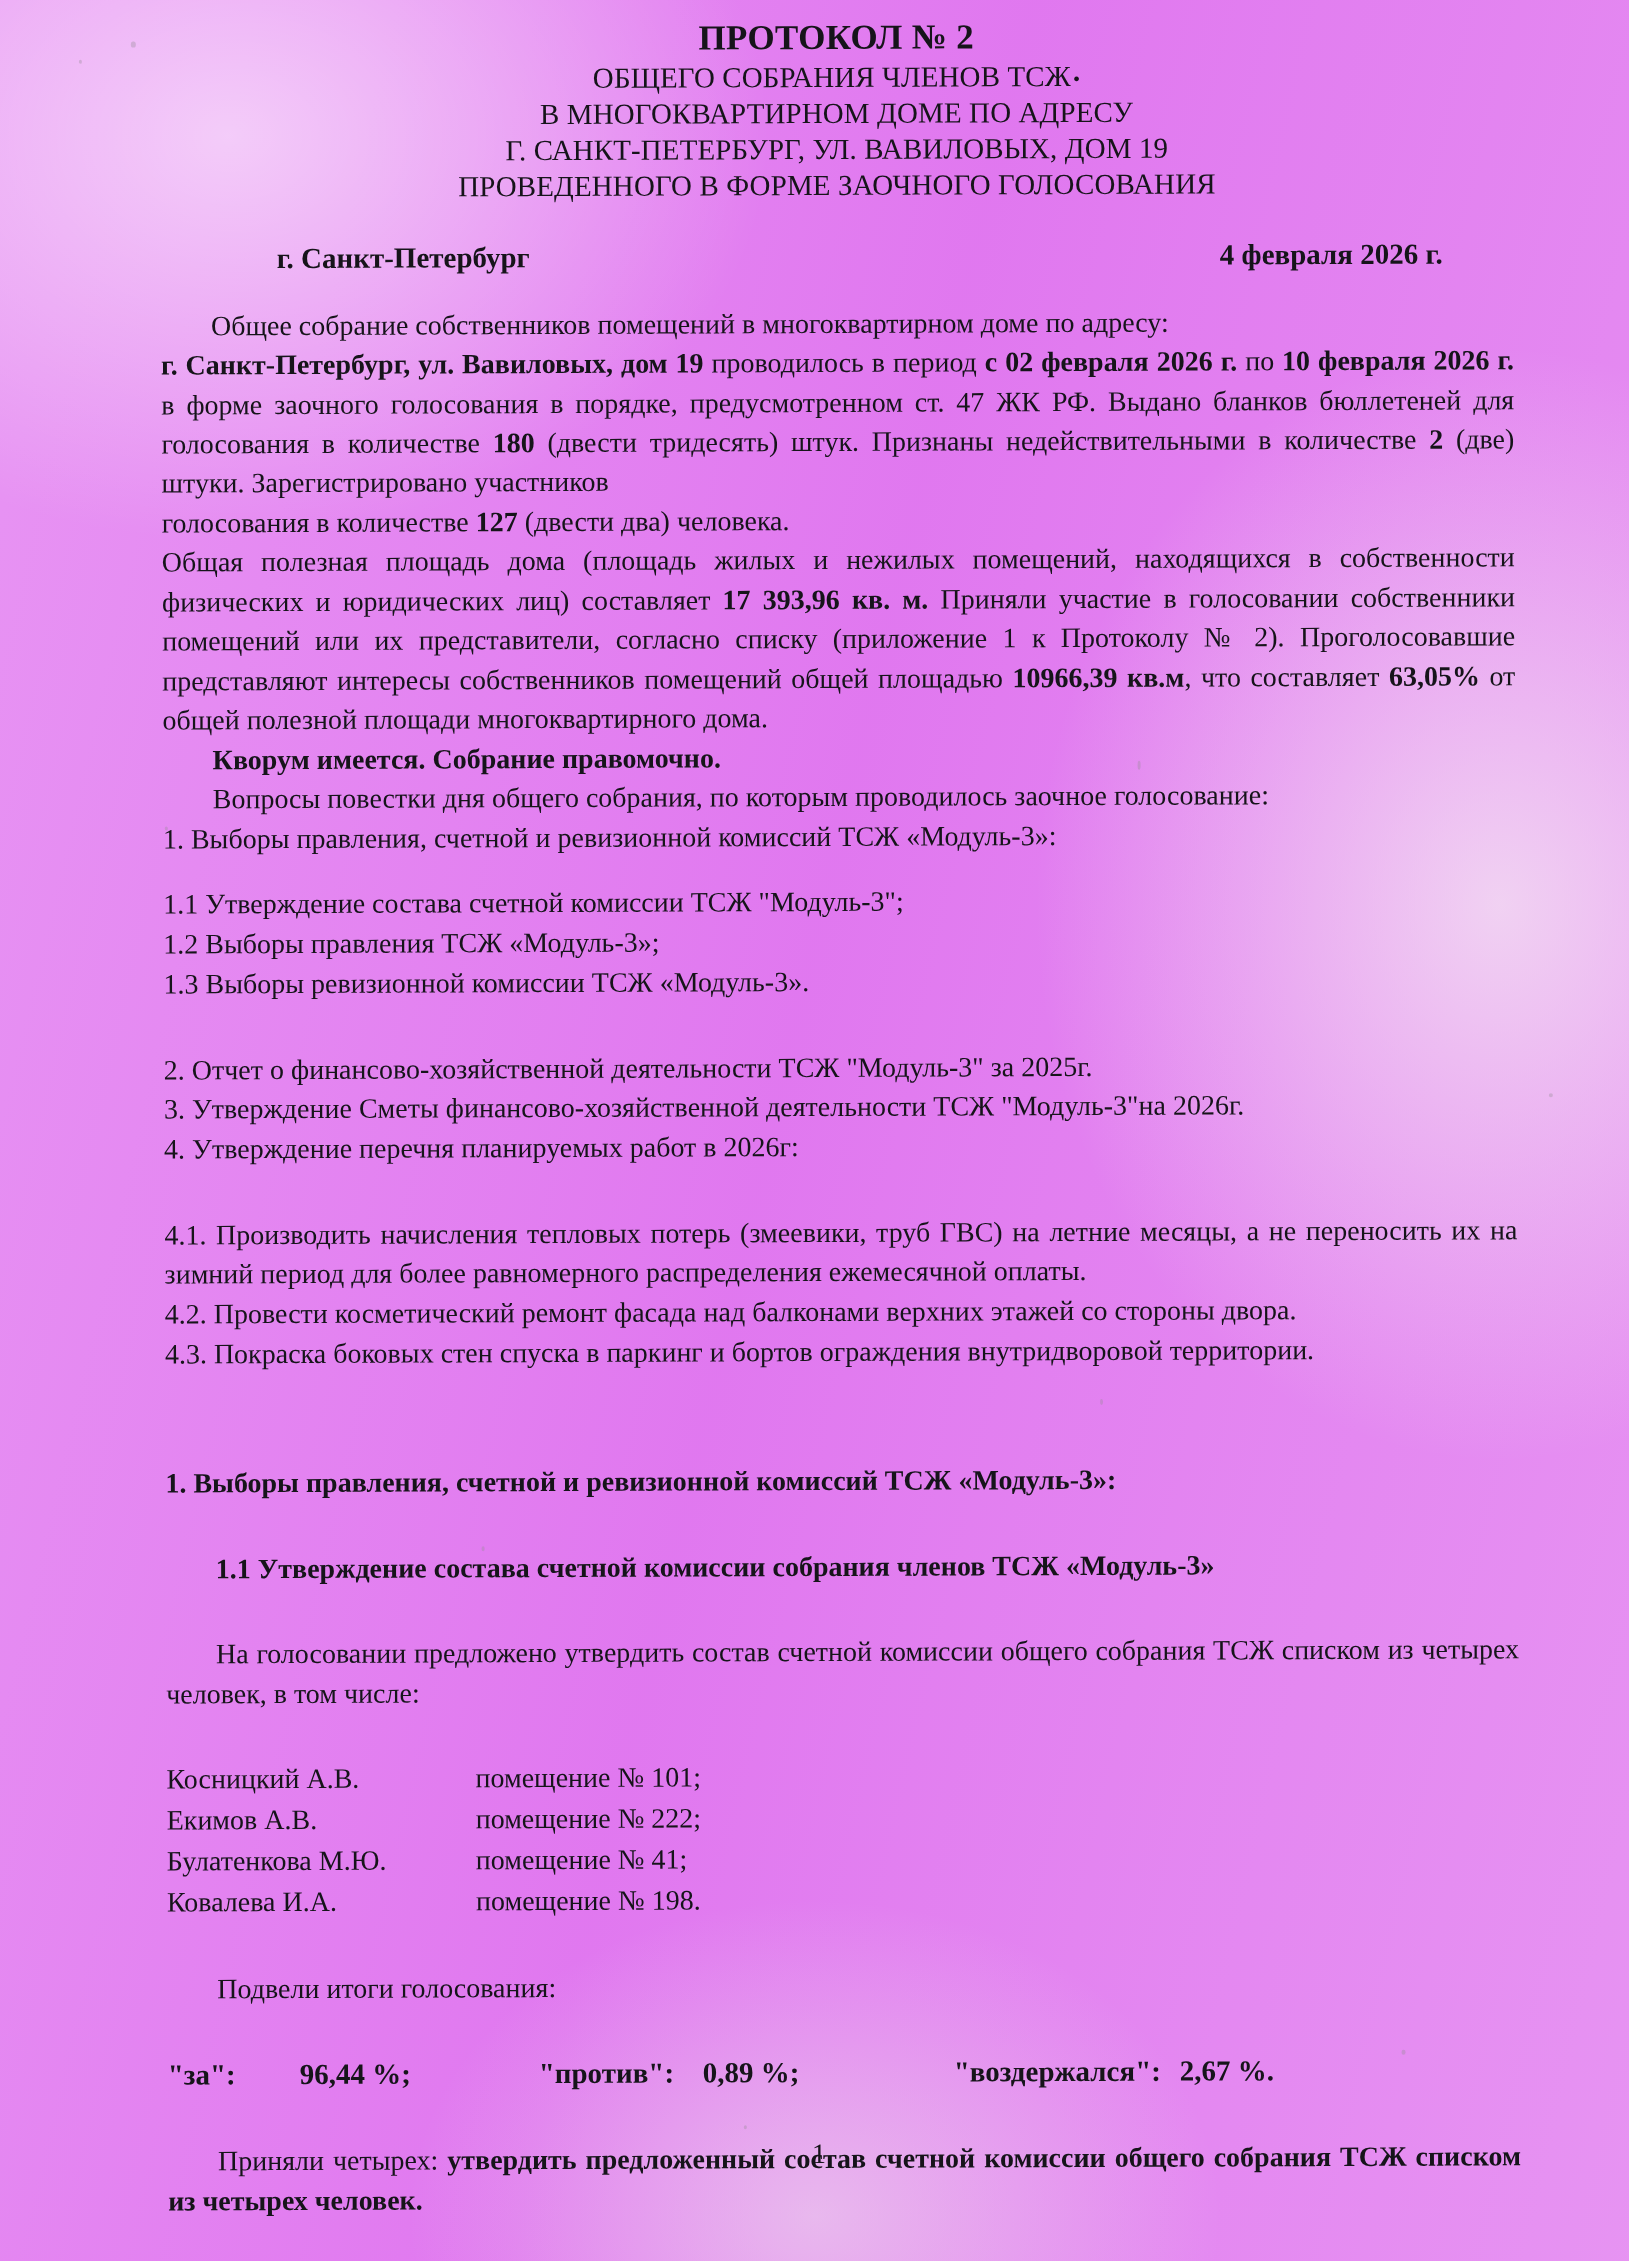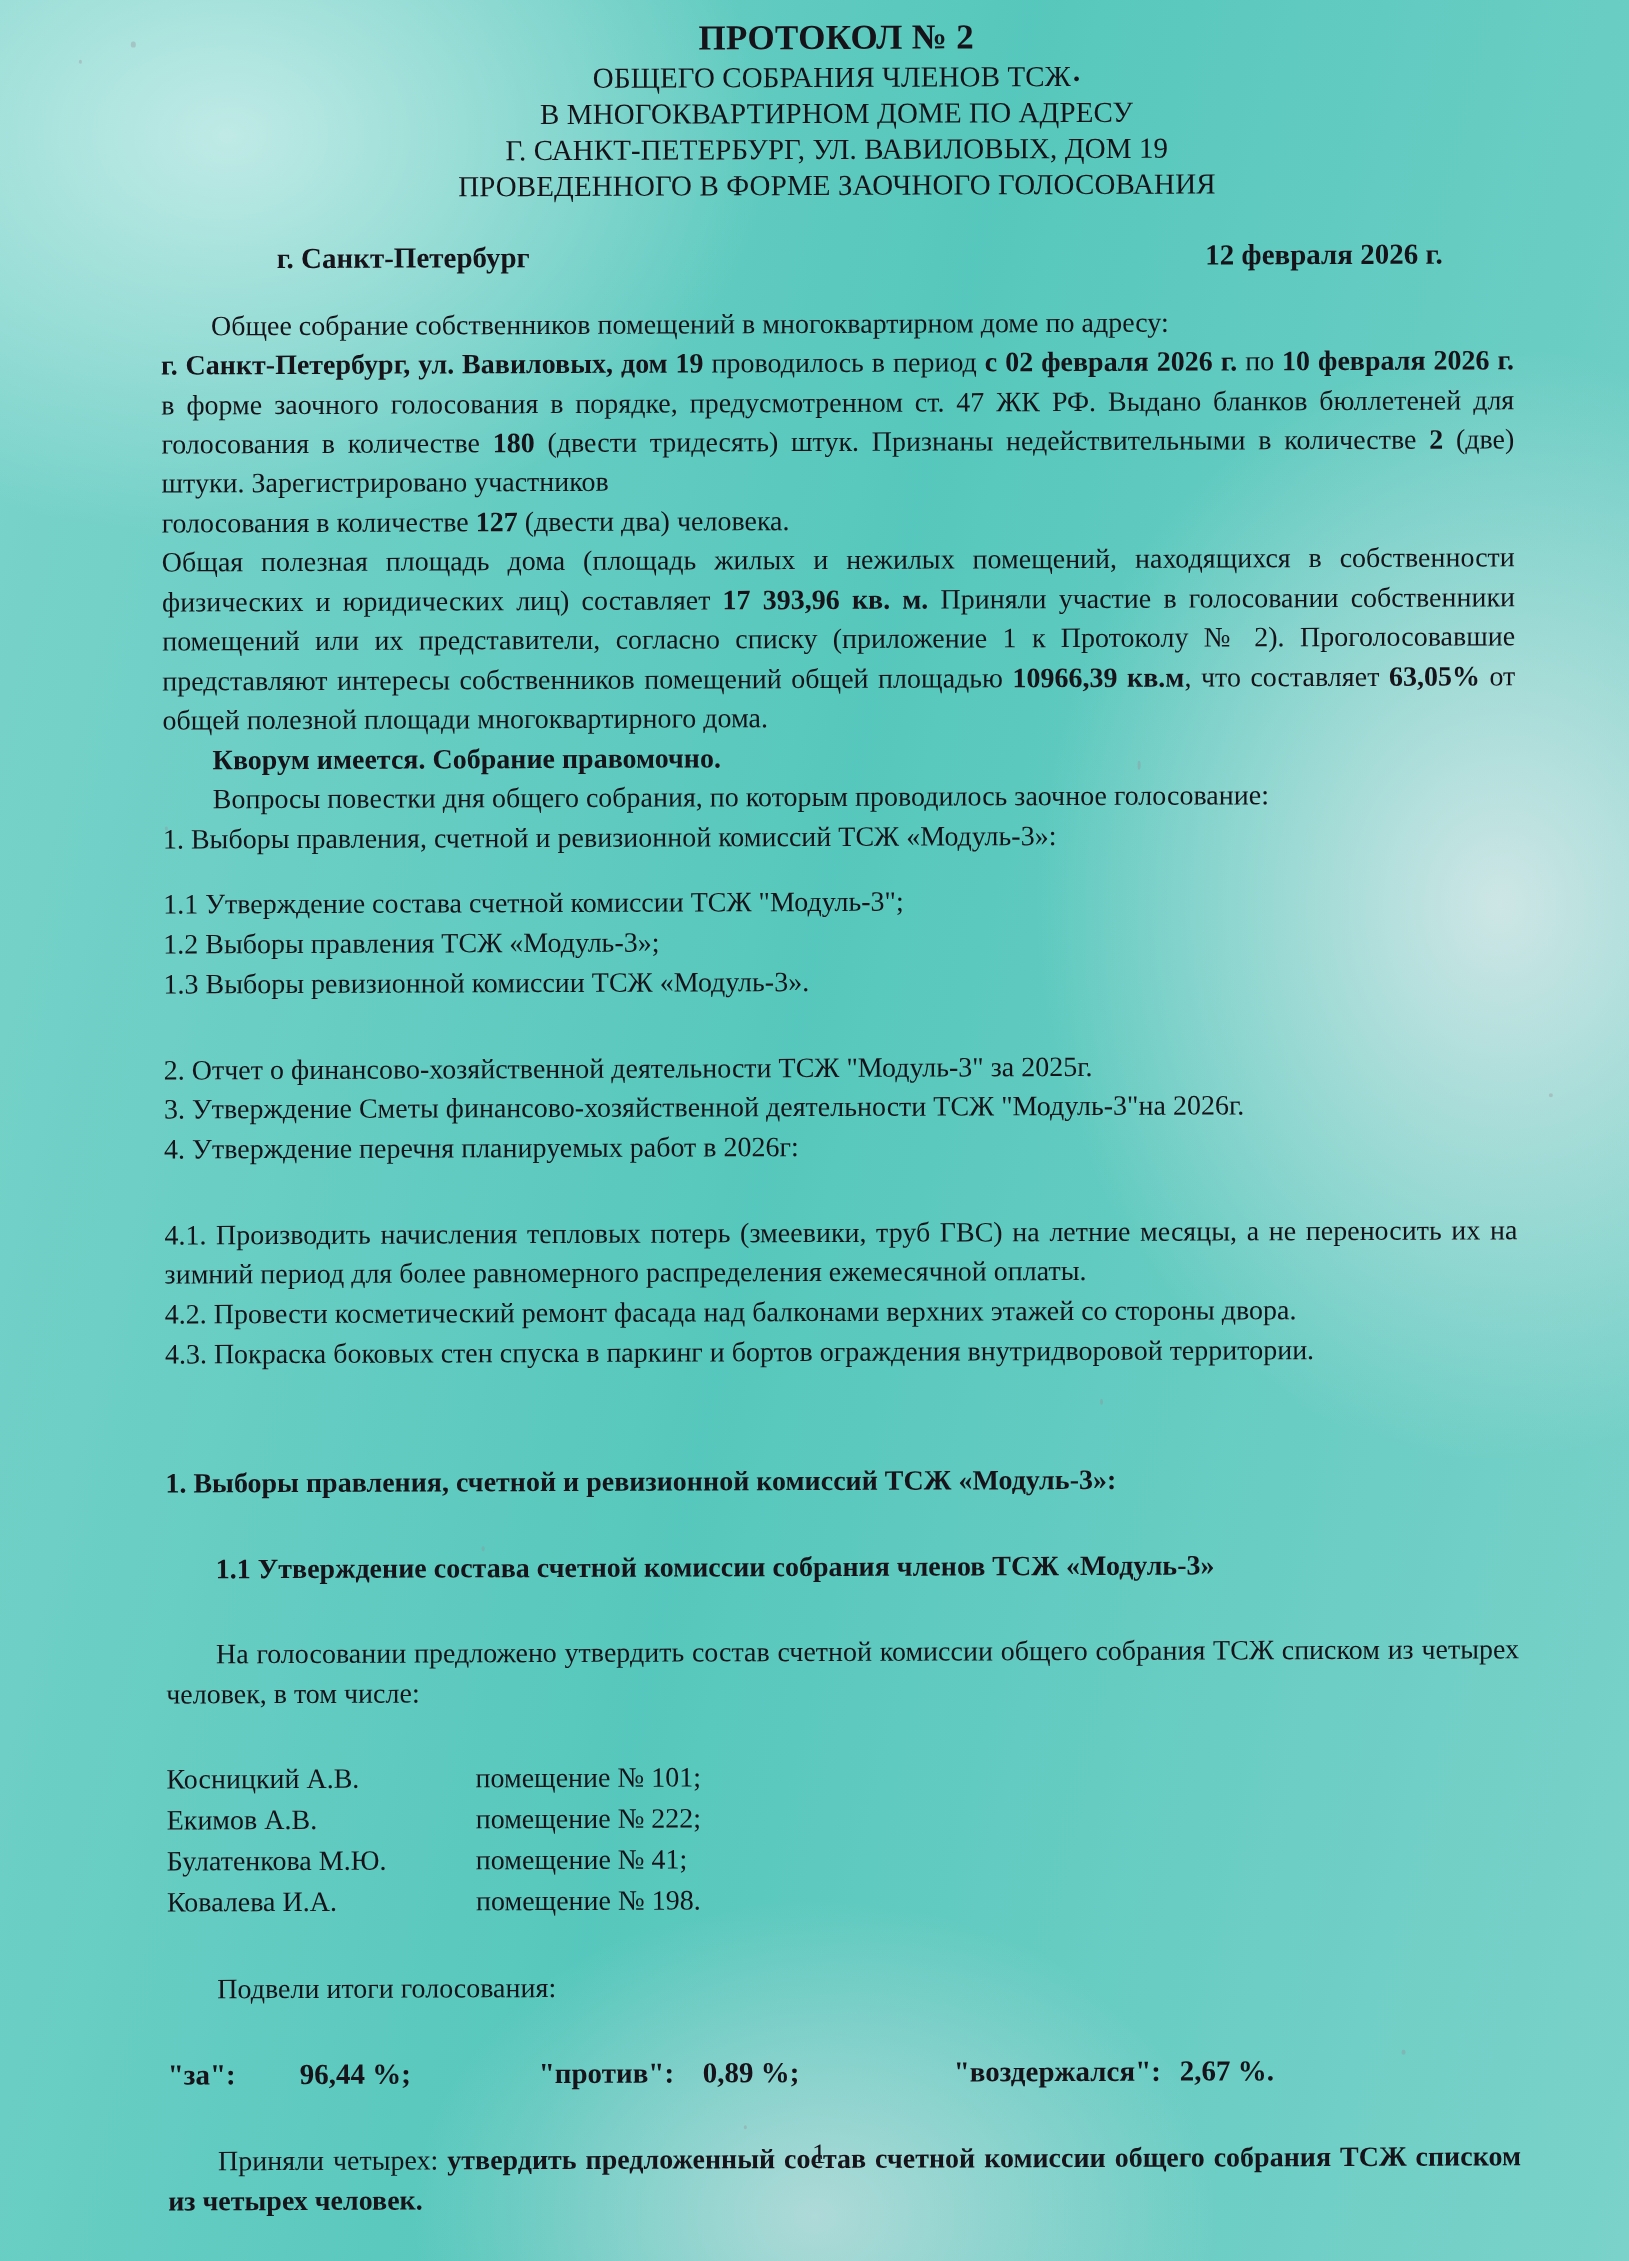--- a/index.html
+++ b/index.html
@@ -5,21 +5,21 @@
 <style>
   html, body {
     margin: 0;
     padding: 0;
     background: #e8e4e6;
   }
   .page {
     position: relative;
     width: 1630px;
     height: 2261px;
-    background: #14b8a6;
+    background: #d946ef;
     box-sizing: border-box;
     overflow: hidden;
     font-family: "Liberation Serif", "DejaVu Serif", serif;
     color: #16141a;
   }
   
   .page::before {
     content: "";
     position: absolute;
     inset: 0;
@@ -160,21 +160,21 @@
       <div>
         <div class="title-main">ПРОТОКОЛ № 2</div>
         <div class="title-sub tsj">ОБЩЕГО СОБРАНИЯ ЧЛЕНОВ ТСЖ</div>
         <div class="title-sub">В МНОГОКВАРТИРНОМ ДОМЕ ПО АДРЕСУ</div>
         <div class="title-sub">Г. САНКТ-ПЕТЕРБУРГ, УЛ. ВАВИЛОВЫХ, ДОМ 19</div>
         <div class="title-sub">ПРОВЕДЕННОГО В ФОРМЕ ЗАОЧНОГО ГОЛОСОВАНИЯ</div>
       </div>
 
       <div class="cityrow">
         <span>г. Санкт-Петербург</span>
-        <span>12 февраля 2026 г.</span>
+        <span>4 февраля 2026 г.</span>
       </div>
 
       <div class="body">
 
         <p class="p indent">Общее собрание собственников помещений в многоквартирном доме по адресу:</p>
 
         <p class="p" style="text-align:justify;">
           <span class="b">г. Санкт-Петербург, ул. Вавиловых, дом 19</span><span> проводилось в период </span><span class="b">с 02 февраля 2026 г.</span><span>  по</span>
           <span class="b">10 февраля 2026 г.</span><span> в форме заочного голосования в порядке, предусмотренном ст. 47 ЖК РФ.</span>
           <span>Выдано бланков бюллетеней для голосования в количестве </span><span class="b">180</span><span> (двести   тридесять) штук.</span>

